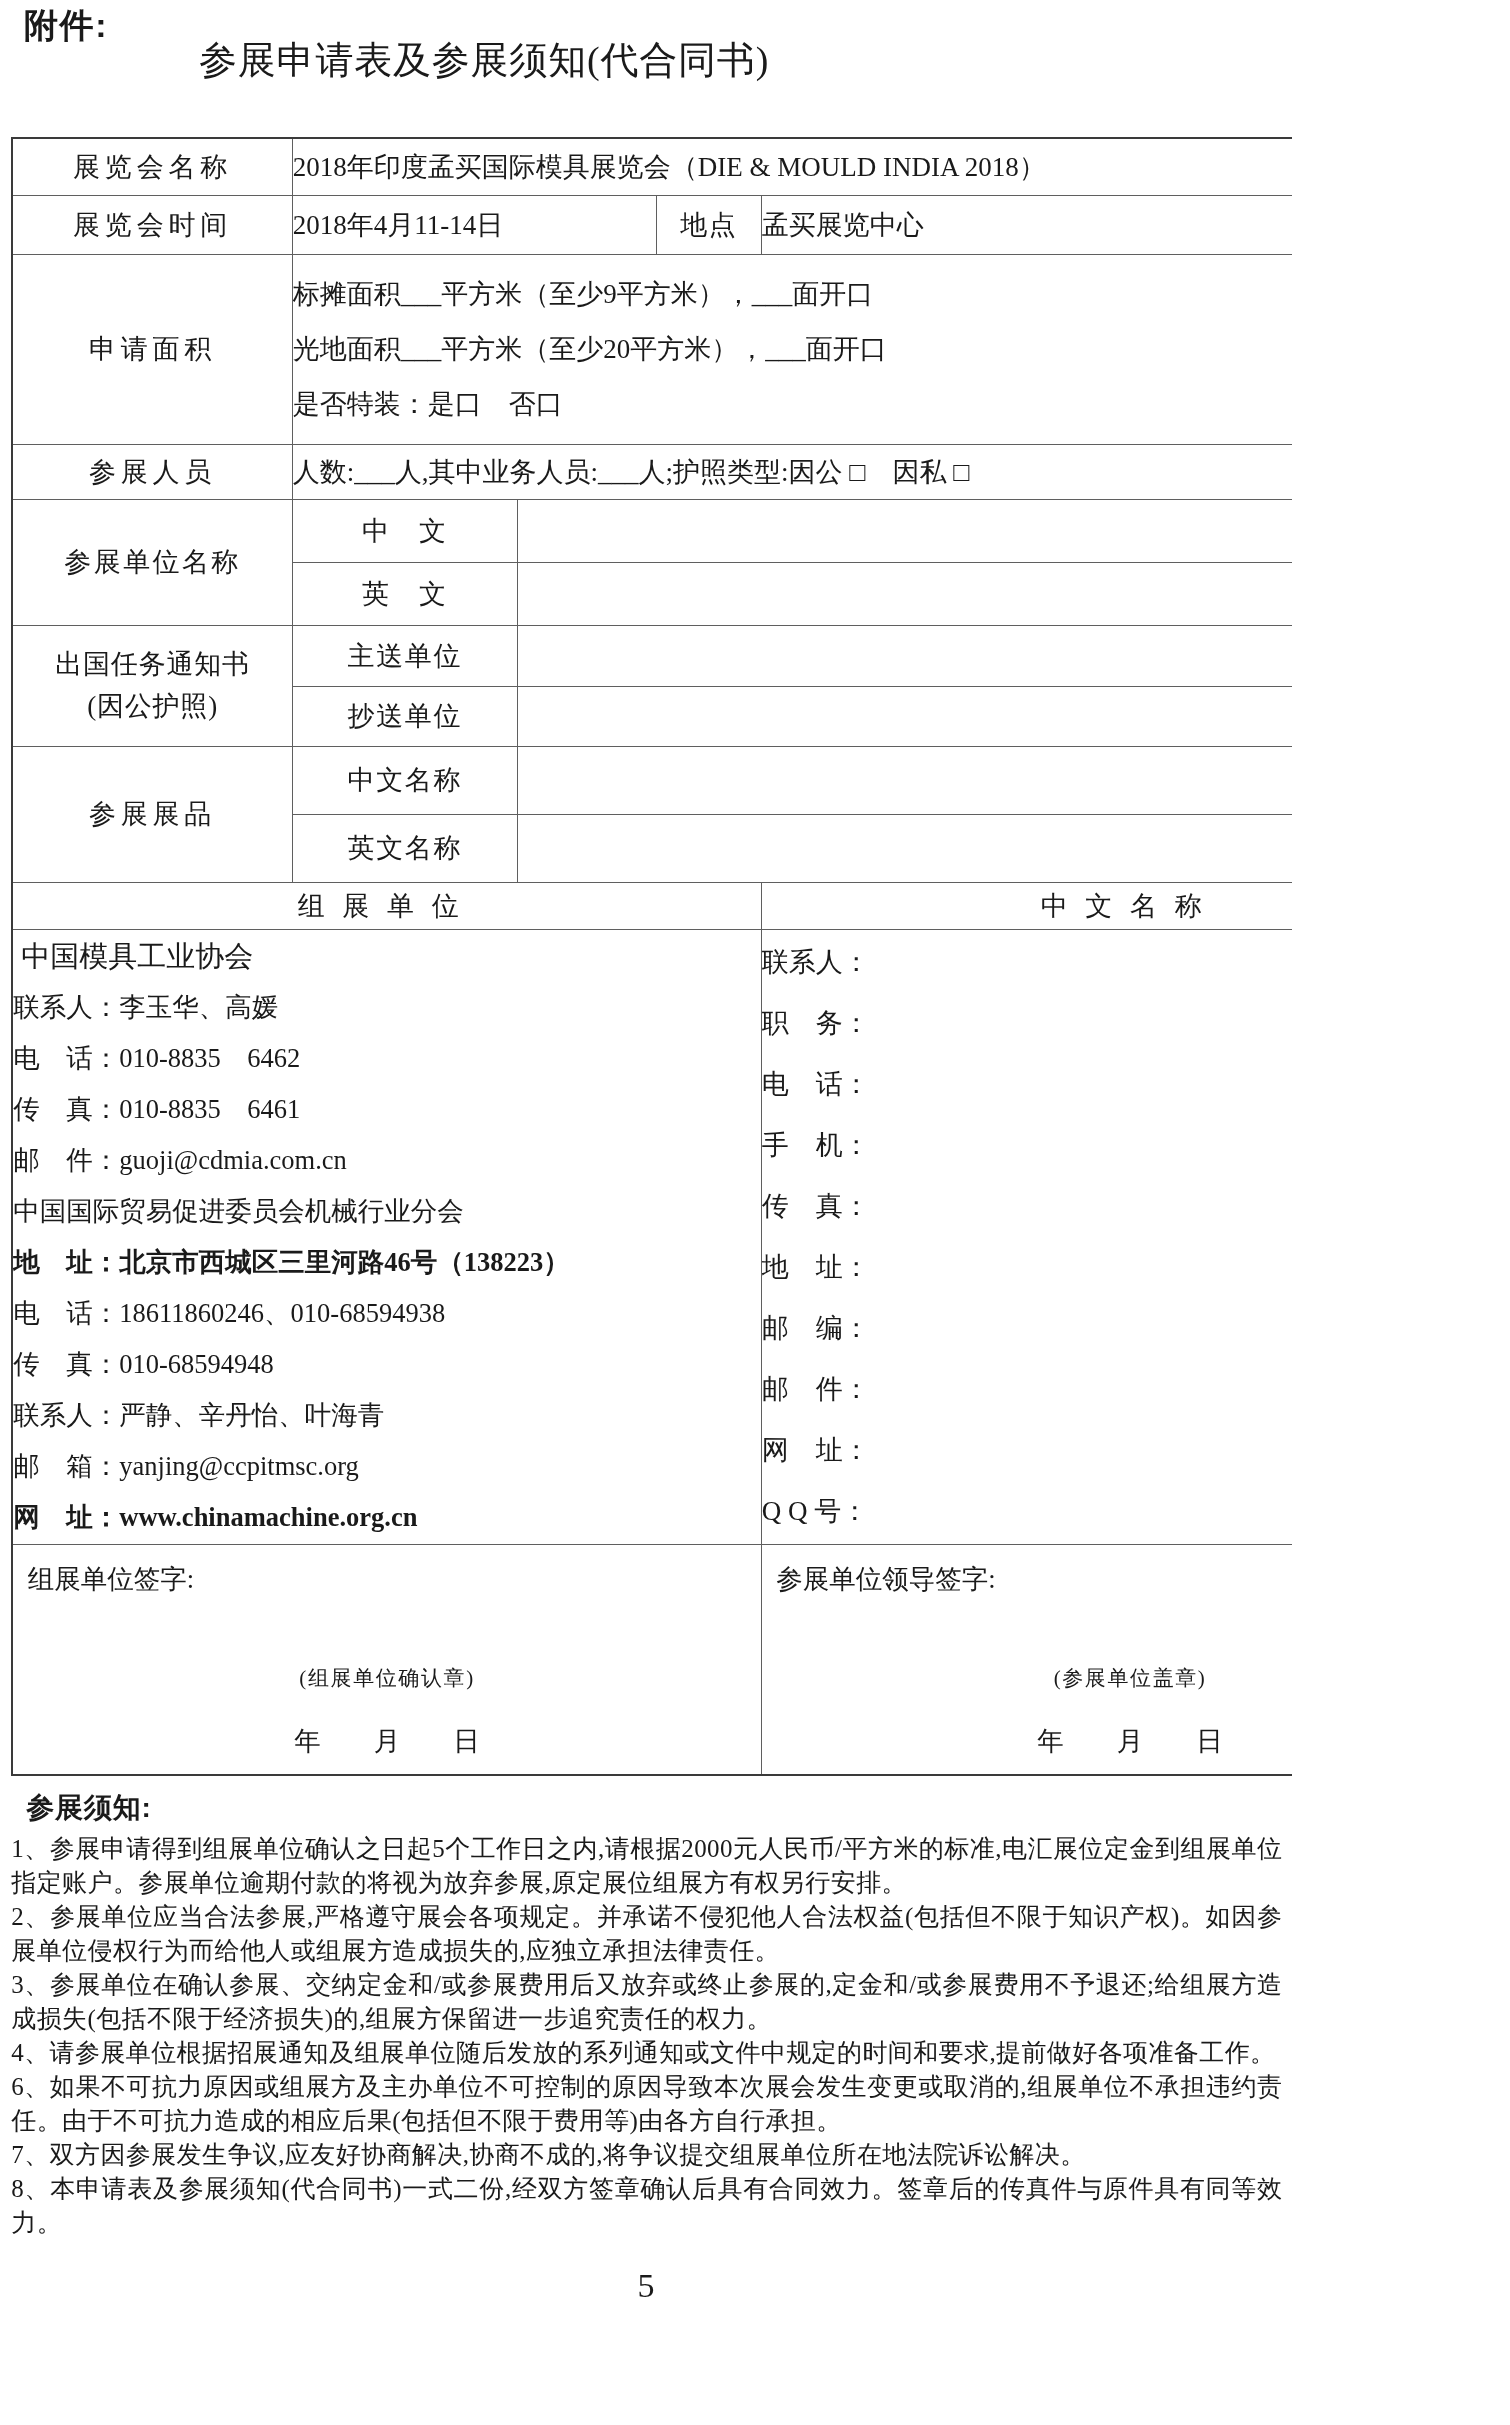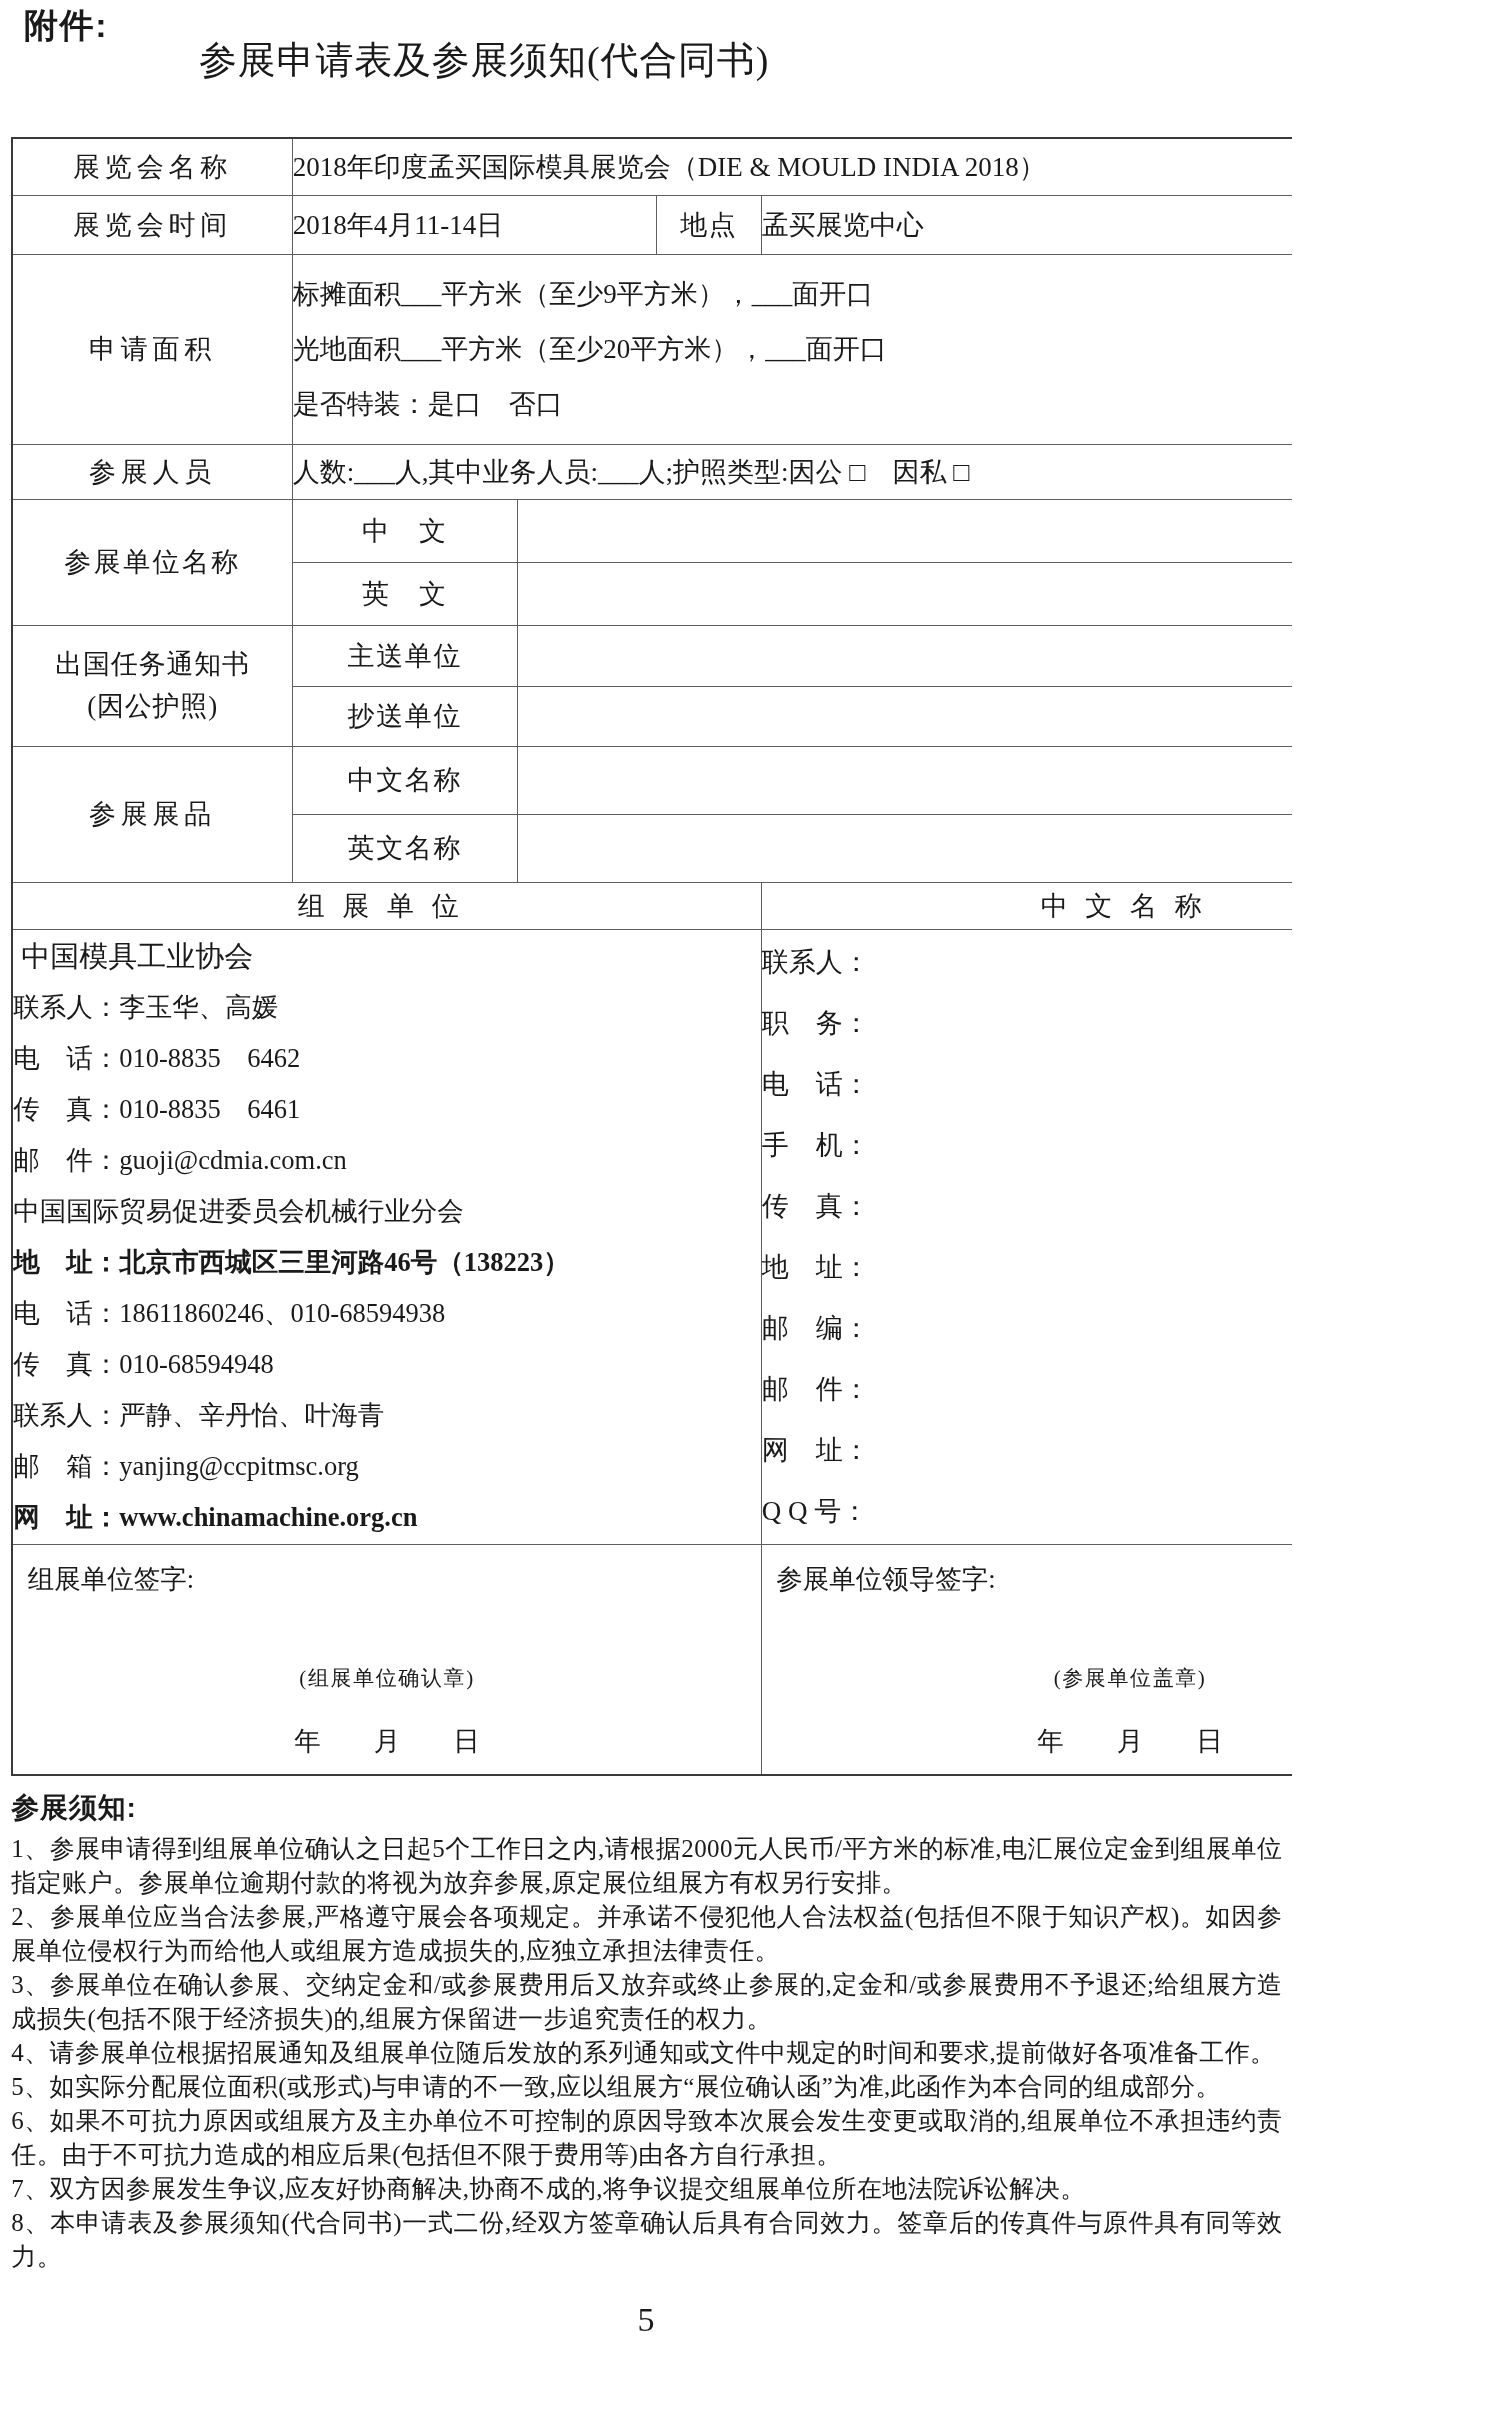--- a/index.html
+++ b/index.html
@@ -29,21 +29,21 @@
   .org-line.big{font-size:29px;margin-left:8px;}
   td.exhcell{vertical-align:top;padding:4.8px 6.4px 0 24px;}
   .exh-line{line-height:61px;font-size:27px;white-space:nowrap;}
   td.sigcell{position:relative;vertical-align:top;}
   .sign-label{position:absolute;left:14.5px;top:16px;font-size:26.5px;}
   .seal-label{position:absolute;left:0;top:119px;width:100%;text-align:center;font-size:21px;letter-spacing:1.6px;}
   .date-label{position:absolute;left:0;top:178px;width:100%;text-align:center;font-size:26.5px;}
   .notes{margin:13px 9.6px 0 11.3px;}
   .notes-heading{font-size:28px;font-weight:bold;
                  font-family:"Liberation Sans","DejaVu Sans",sans-serif;
-                 margin-bottom:4.8px;letter-spacing:0.8px;}
+                 margin-bottom:4.8px;letter-spacing:0.8px;margin-left:15px;}
   .notes p{margin:0;font-size:25px;line-height:34px;text-align:justify;letter-spacing:0.4px;}
   .pageno{margin-top:27px;text-align:center;font-size:34px;}
 </style>
 </head>
 <body>
 
 <div class="page">
 
   <div class="header">
     <div class="attachment">附件:</div>
@@ -167,21 +167,20 @@
     </tr>
   </tbody>
     </table>
 
   <div class="notes">
     <div class="notes-heading">参展须知:</div>
     <p>1、参展申请得到组展单位确认之日起5个工作日之内,请根据2000元人民币/平方米的标准,电汇展位定金到组展单位指定账户。参展单位逾期付款的将视为放弃参展,原定展位组展方有权另行安排。</p>
     <p>2、参展单位应当合法参展,严格遵守展会各项规定。并承诺不侵犯他人合法权益(包括但不限于知识产权)。如因参展单位侵权行为而给他人或组展方造成损失的,应独立承担法律责任。</p>
     <p>3、参展单位在确认参展、交纳定金和/或参展费用后又放弃或终止参展的,定金和/或参展费用不予退还;给组展方造成损失(包括不限于经济损失)的,组展方保留进一步追究责任的权力。</p>
     <p>4、请参展单位根据招展通知及组展单位随后发放的系列通知或文件中规定的时间和要求,提前做好各项准备工作。</p>
-    <p>5、如实际分配展位面积(或形式)与申请的不一致,应以组展方“展位确认函”为准,此函作为本合同的组成部分。</p>
     <p>6、如果不可抗力原因或组展方及主办单位不可控制的原因导致本次展会发生变更或取消的,组展单位不承担违约责任。由于不可抗力造成的相应后果(包括但不限于费用等)由各方自行承担。</p>
     <p>7、双方因参展发生争议,应友好协商解决,协商不成的,将争议提交组展单位所在地法院诉讼解决。</p>
     <p>8、本申请表及参展须知(代合同书)一式二份,经双方签章确认后具有合同效力。签章后的传真件与原件具有同等效力。</p>
   </div>
 
   <div class="pageno">5</div>
 
 </div>
 
 

